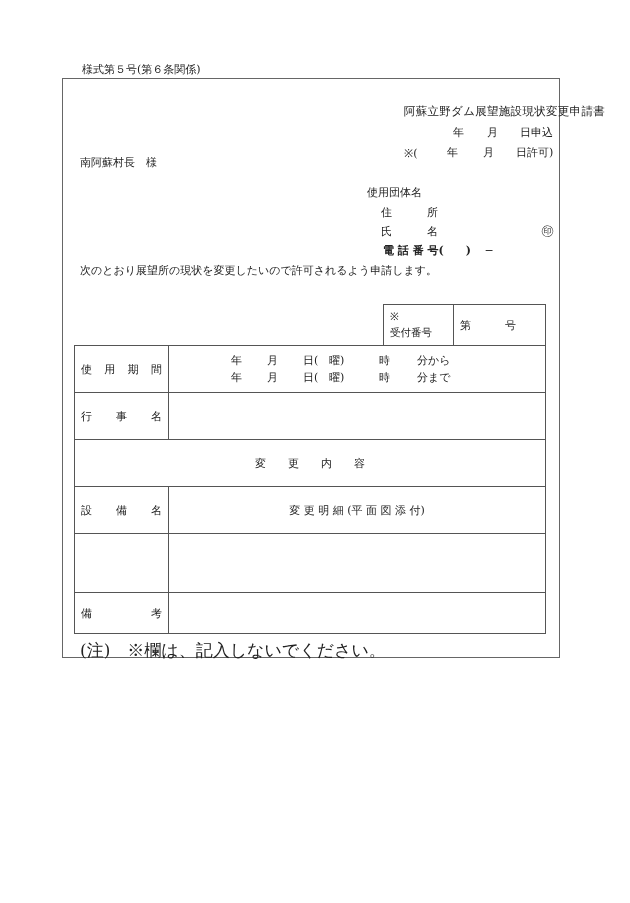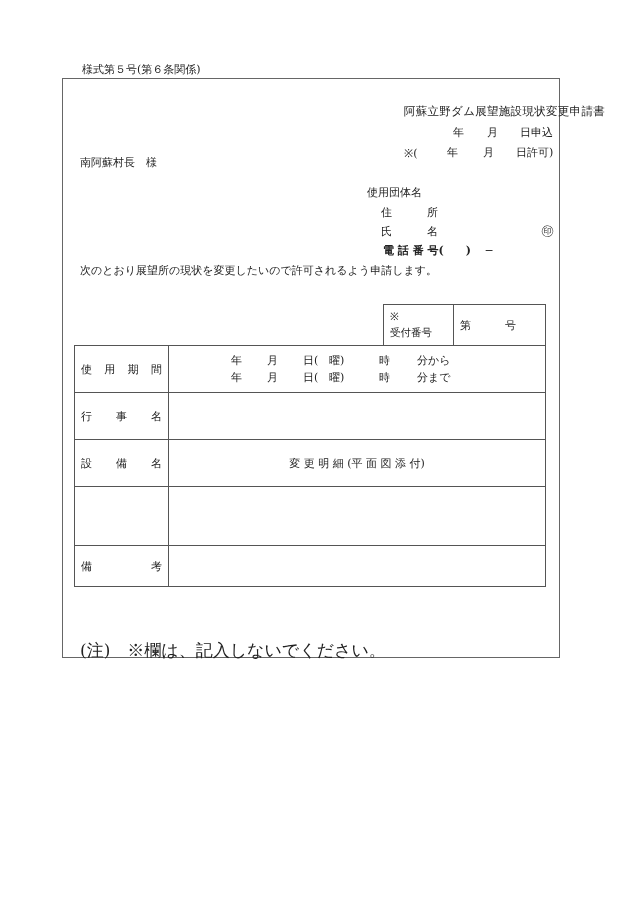--- a/index.html
+++ b/index.html
@@ -104,20 +104,23 @@
     <td class="lbl">
       <div class="spread">
         <span>行</span>
         <span>事</span>
         <span>名</span>
       </div>
     </td>
     <td></td>
   </tr>
   <tr style="height:47px;">
+    <td colspan="2" class="center">変　　更　　内　　容</td>
+  </tr>
+  <tr style="height:47px;">
     <td class="lbl">
       <div class="spread">
         <span>設</span>
         <span>備</span>
         <span>名</span>
       </div>
     </td>
     <td class="center">変 更 明 細 (平 面 図 添 付)</td>
   </tr>
   <tr style="height:59px;">

